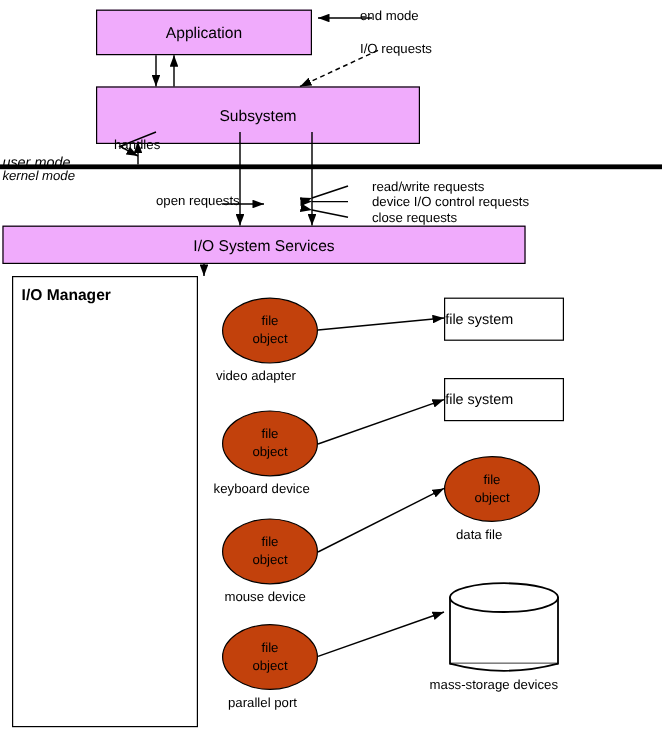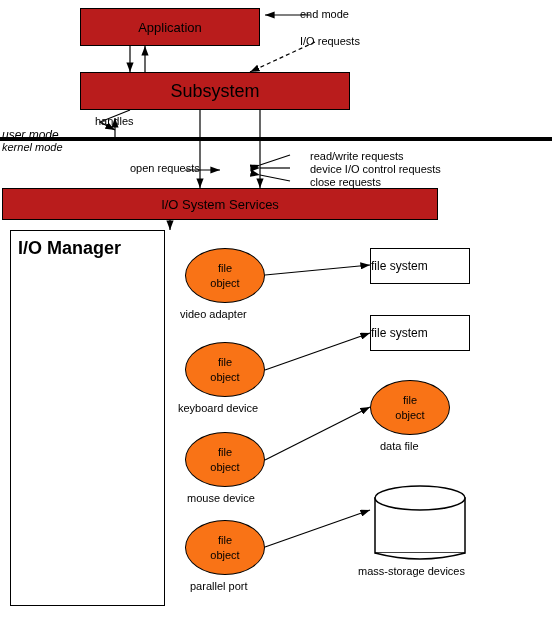--- a/index.html
+++ b/index.html
@@ -16,43 +16,43 @@
     .diagram {
       position: relative;
       width: 552px;
       height: 620px;
     }
 
     
     .box {
       position: absolute;
       border: 1.5px solid #000;
-      background: #b91c1c;
+      background: #f0abfc;
       text-align: center;
       display: flex;
       align-items: center;
       justify-content: center;
     }
 
     
     .app-box {
       top: 8px;
       left: 80px;
       width: 180px;
       height: 38px;
       font-size: 13px;
     }
 
     
     .subsystem-box {
       top: 72px;
       left: 80px;
       width: 270px;
-      height: 38px;
-      font-size: 18px;
+      height: 48px;
+      font-size: 13px;
     }
 
     .user-mode-label {
       position: absolute;
       top: 128px;
       left: 2px;
       font-size: 12px;
       font-style: italic;
     }
 
@@ -91,30 +91,30 @@
       height: 376px;
       border: 1.5px solid #000;
       position: absolute;
       background: #fff;
     }
 
     .io-manager-label {
       position: absolute;
       top: 238px;
       left: 18px;
-      font-size: 18px;
+      font-size: 13px;
       font-weight: bold;
     }
 
     
     .oval {
       position: absolute;
       border: 1.5px solid #000;
       border-radius: 50%;
-      background: #f97316;
+      background: #c2410c;
       display: flex;
       align-items: center;
       justify-content: center;
       text-align: center;
       font-size: 11px;
       line-height: 1.3;
     }
 
     
     .fs-box {

